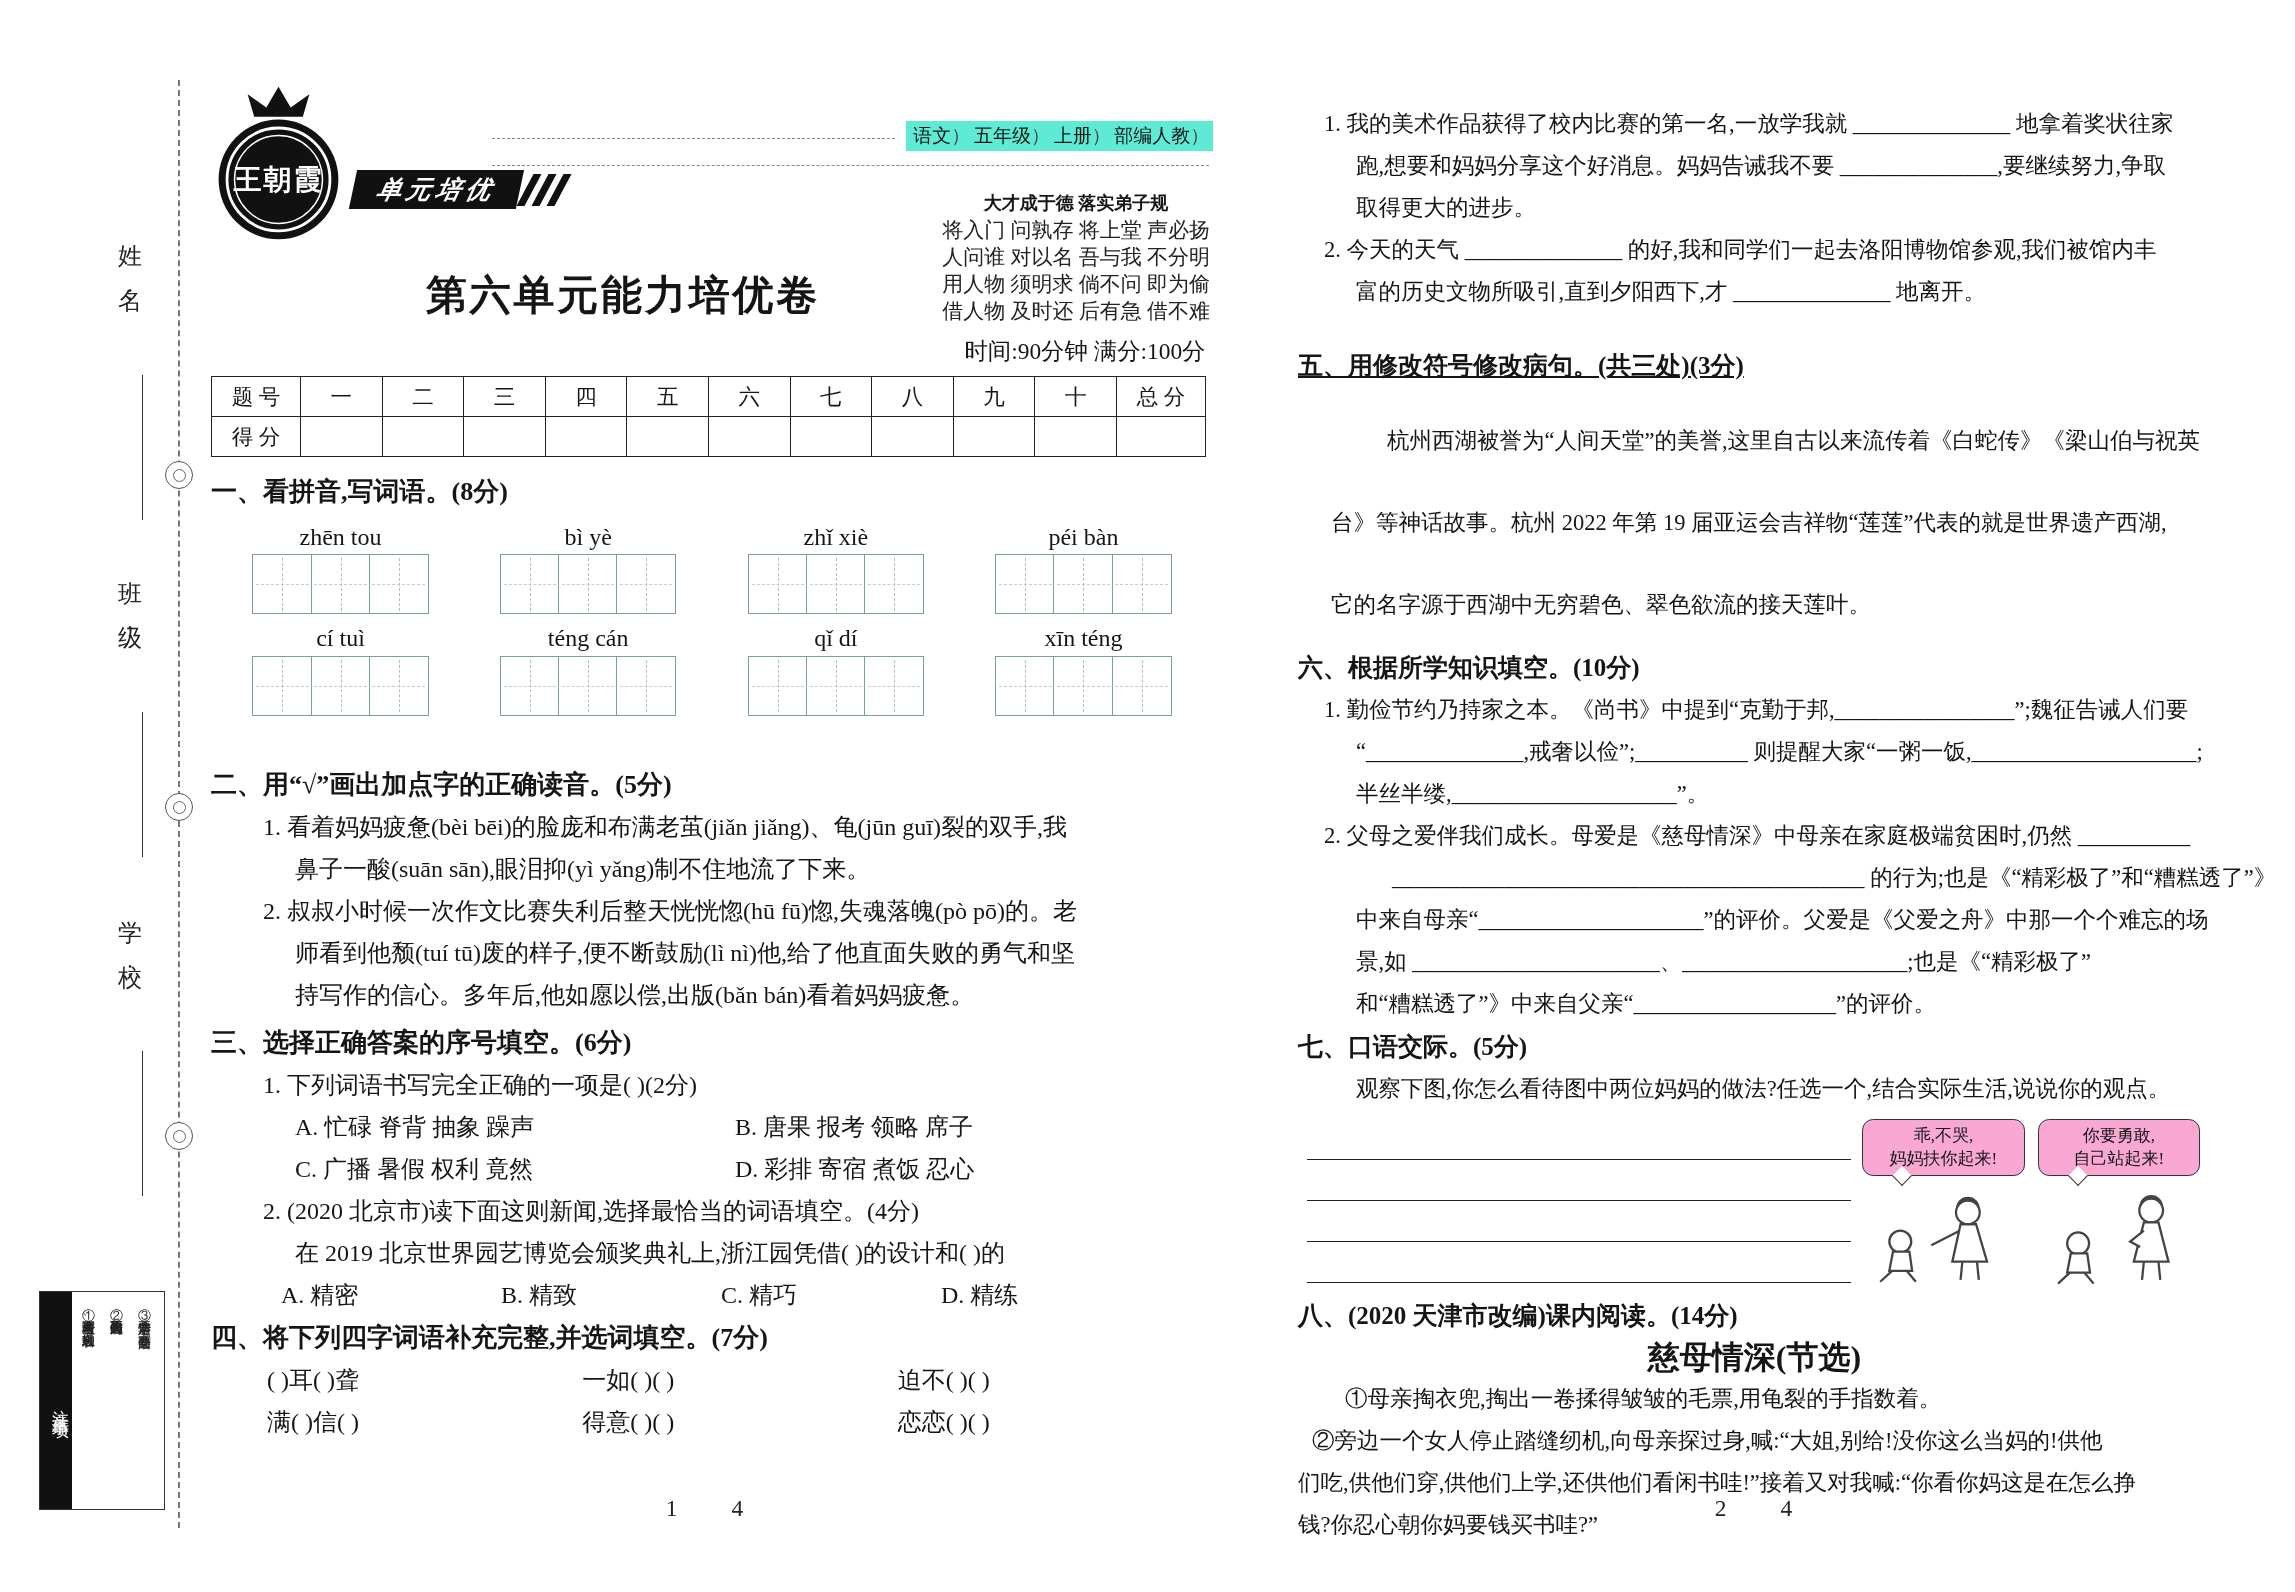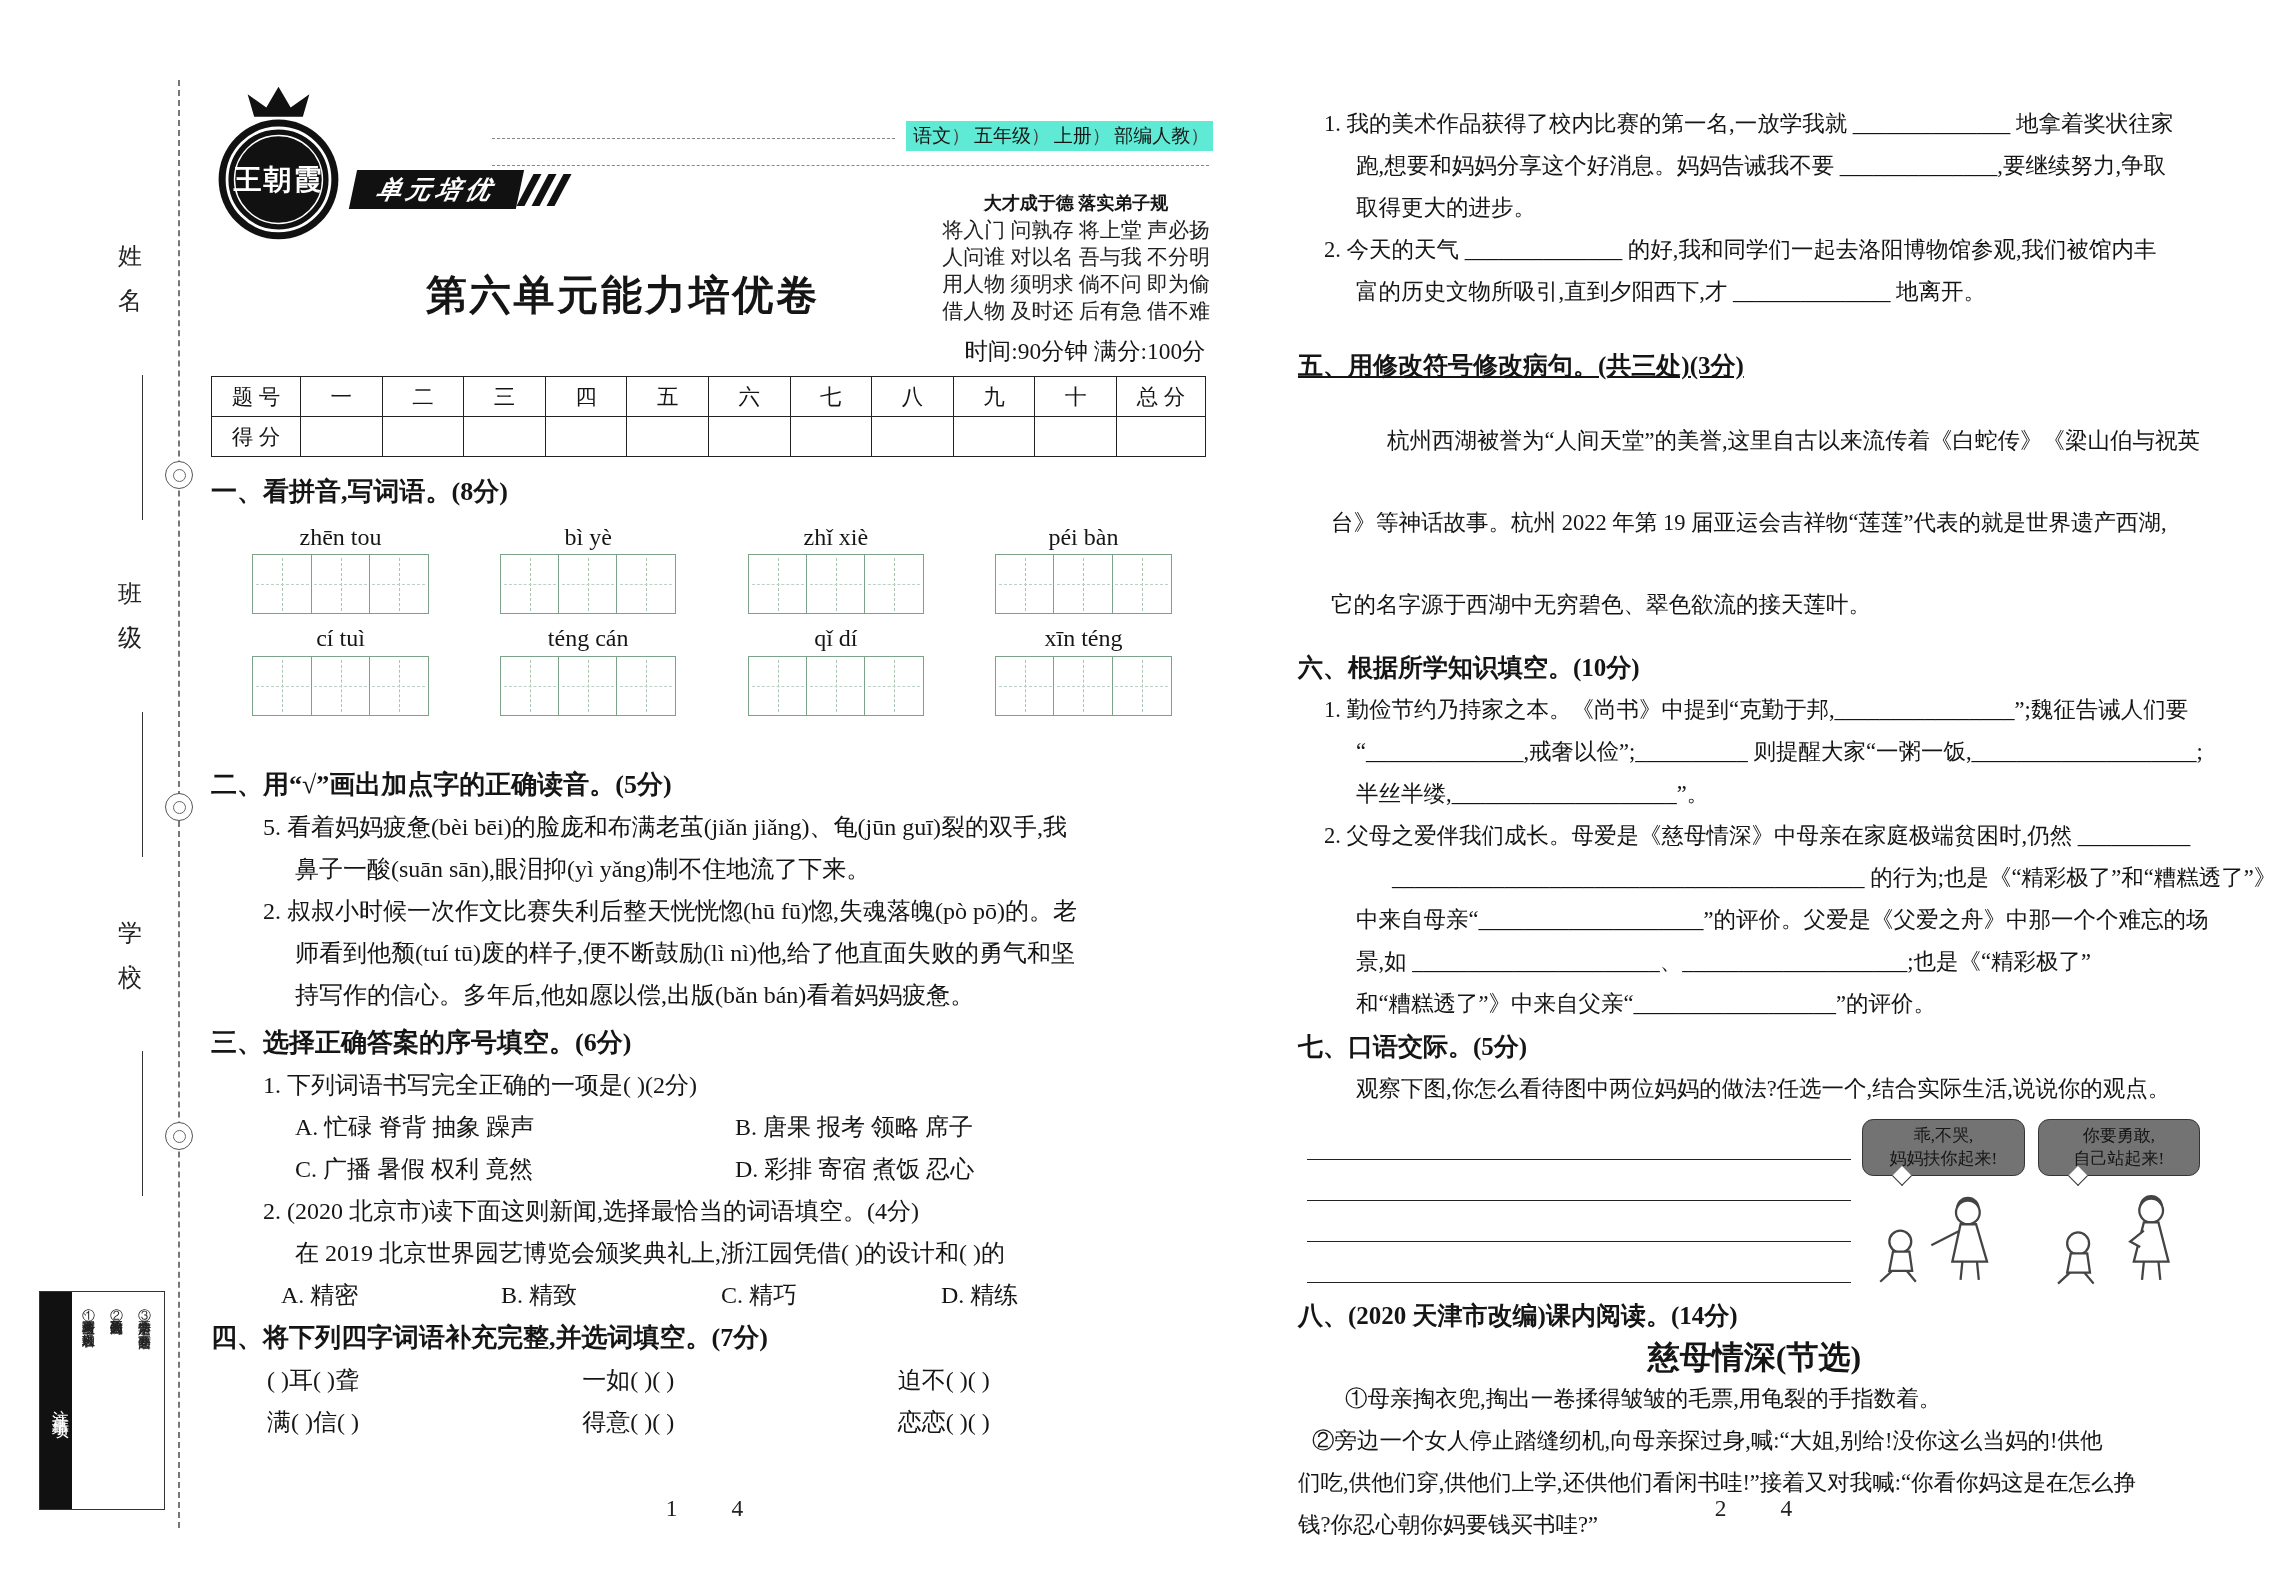--- a/index.html
+++ b/index.html
@@ -79,21 +79,21 @@
   .p35 { padding-left:33px; } .p95 { padding-left:89px; }
   .p50 { padding-left:47px; } .p15 { padding-left:14px; }
 
   
   .oral { display:flex; margin-top:9.4px; }
   .wlines { width:553px; padding-left:9.4px; }
   .wline { height:41px; border-bottom:1.4px solid #222; }
   .illus { width:349px; padding-left:11.2px; display:flex; gap:13px; }
   .figgroup { flex:1; }
   .bubble { position:relative; border:1.9px solid #333; border-radius:11.2px; padding:4.7px 7.5px; text-align:center;
-            font-size:17px; line-height:22.5px; background:#737373; }
+            font-size:17px; line-height:22.5px; background:#f9a8d4; }
   .bubble::after { content:""; position:absolute; bottom:-8.4px; left:32px; width:13px; height:13px; background:#fff;
             border-right:1.9px solid #333; border-bottom:1.9px solid #333; transform:rotate(45deg); }
   .figsvg { width:100%; height:105px; margin-top:9.4px; }
 
   .subtitle { text-align:center; font-weight:bold; font-size:32px; line-height:41px; }
 
   
   .footer { position:absolute; top:1495px; width:187px; display:flex; justify-content:center; gap:54px; font-size:23.4px; color:#222; }
   .footer-l { left:611px; }
   .footer-r { left:1660px; }
@@ -258,21 +258,21 @@
         <div class="pin-label">xīn  téng</div>
         <div class="tian">
             <div class="tcell"></div>
             <div class="tcell"></div>
             <div class="tcell"></div>
           </div>
       </div>
     </div>
 
     <div class="head mt50">二、用“√”画出加点字的正确读音。(5分)</div>
-    <div class="tl in1">5. 看着妈妈疲惫(bèi  bēi)的脸庞和布满老茧(jiǎn  jiǎng)、龟(jūn  guī)裂的双手,我</div>
+    <div class="tl in1">1. 看着妈妈疲惫(bèi  bēi)的脸庞和布满老茧(jiǎn  jiǎng)、龟(jūn  guī)裂的双手,我</div>
     <div class="tl in2">鼻子一酸(suān  sān),眼泪抑(yì  yǎng)制不住地流了下来。</div>
     <div class="tl in1">2. 叔叔小时候一次作文比赛失利后整天恍恍惚(hū  fū)惚,失魂落魄(pò  pō)的。老</div>
     <div class="tl in2">师看到他颓(tuí  tū)废的样子,便不断鼓励(lì  nì)他,给了他直面失败的勇气和坚</div>
     <div class="tl in2">持写作的信心。多年后,他如愿以偿,出版(bǎn  bán)看着妈妈疲惫。</div>
 
     <div class="head mt6">三、选择正确答案的序号填空。(6分)</div>
     <div class="tl in1">1. 下列词语书写完全正确的一项是(      )(2分)</div>
     <div class="tl opt-row">
       <span>A. 忙碌  脊背  抽象  躁声</span>
       <span>B. 唐果  报考  领略  席子</span>

